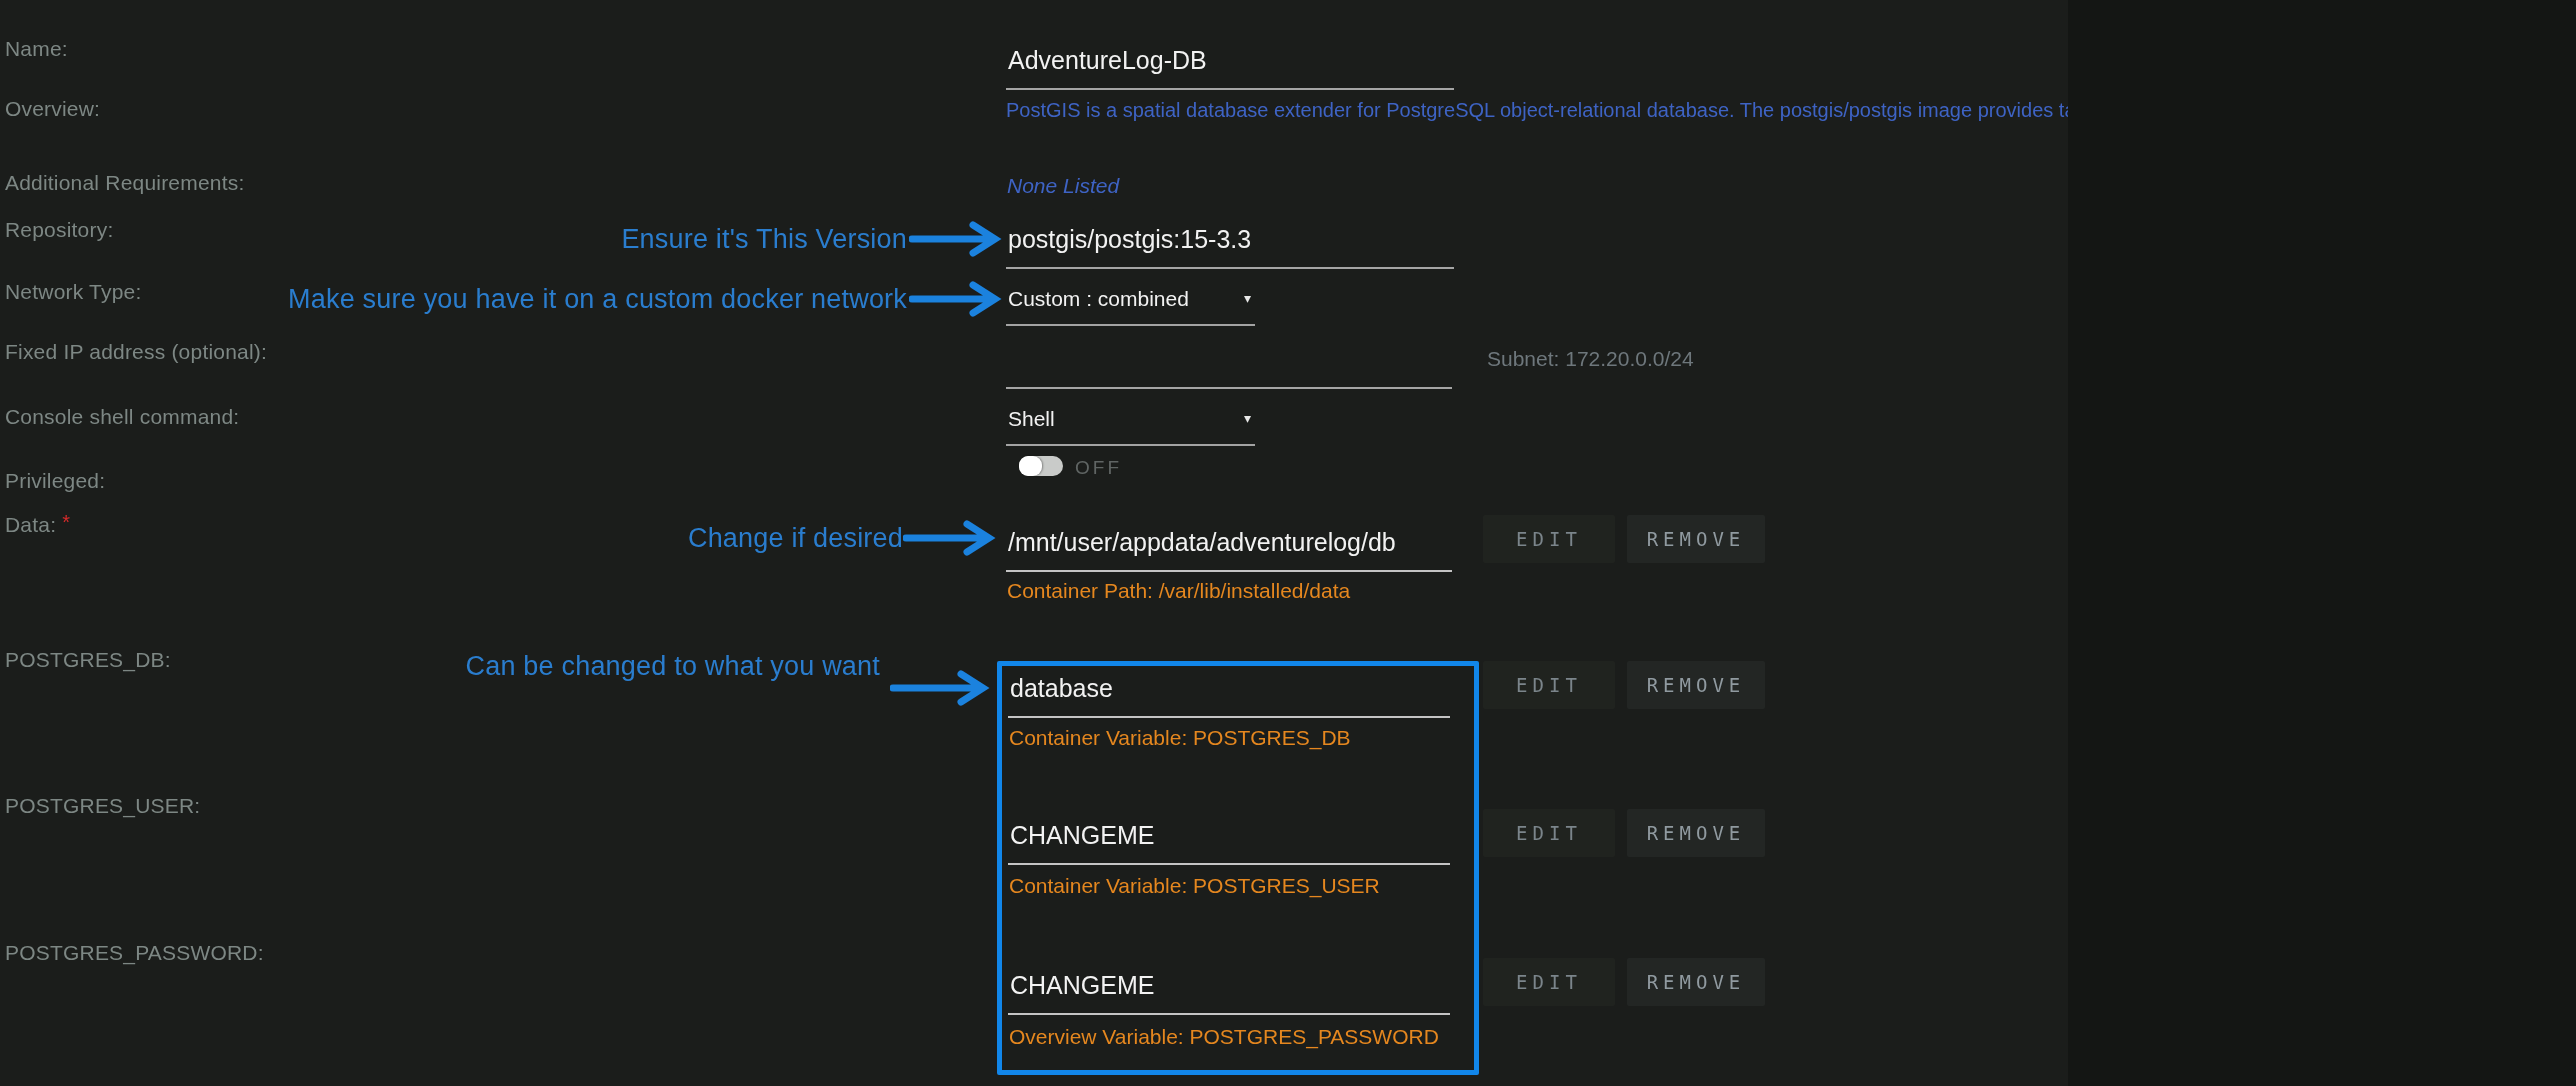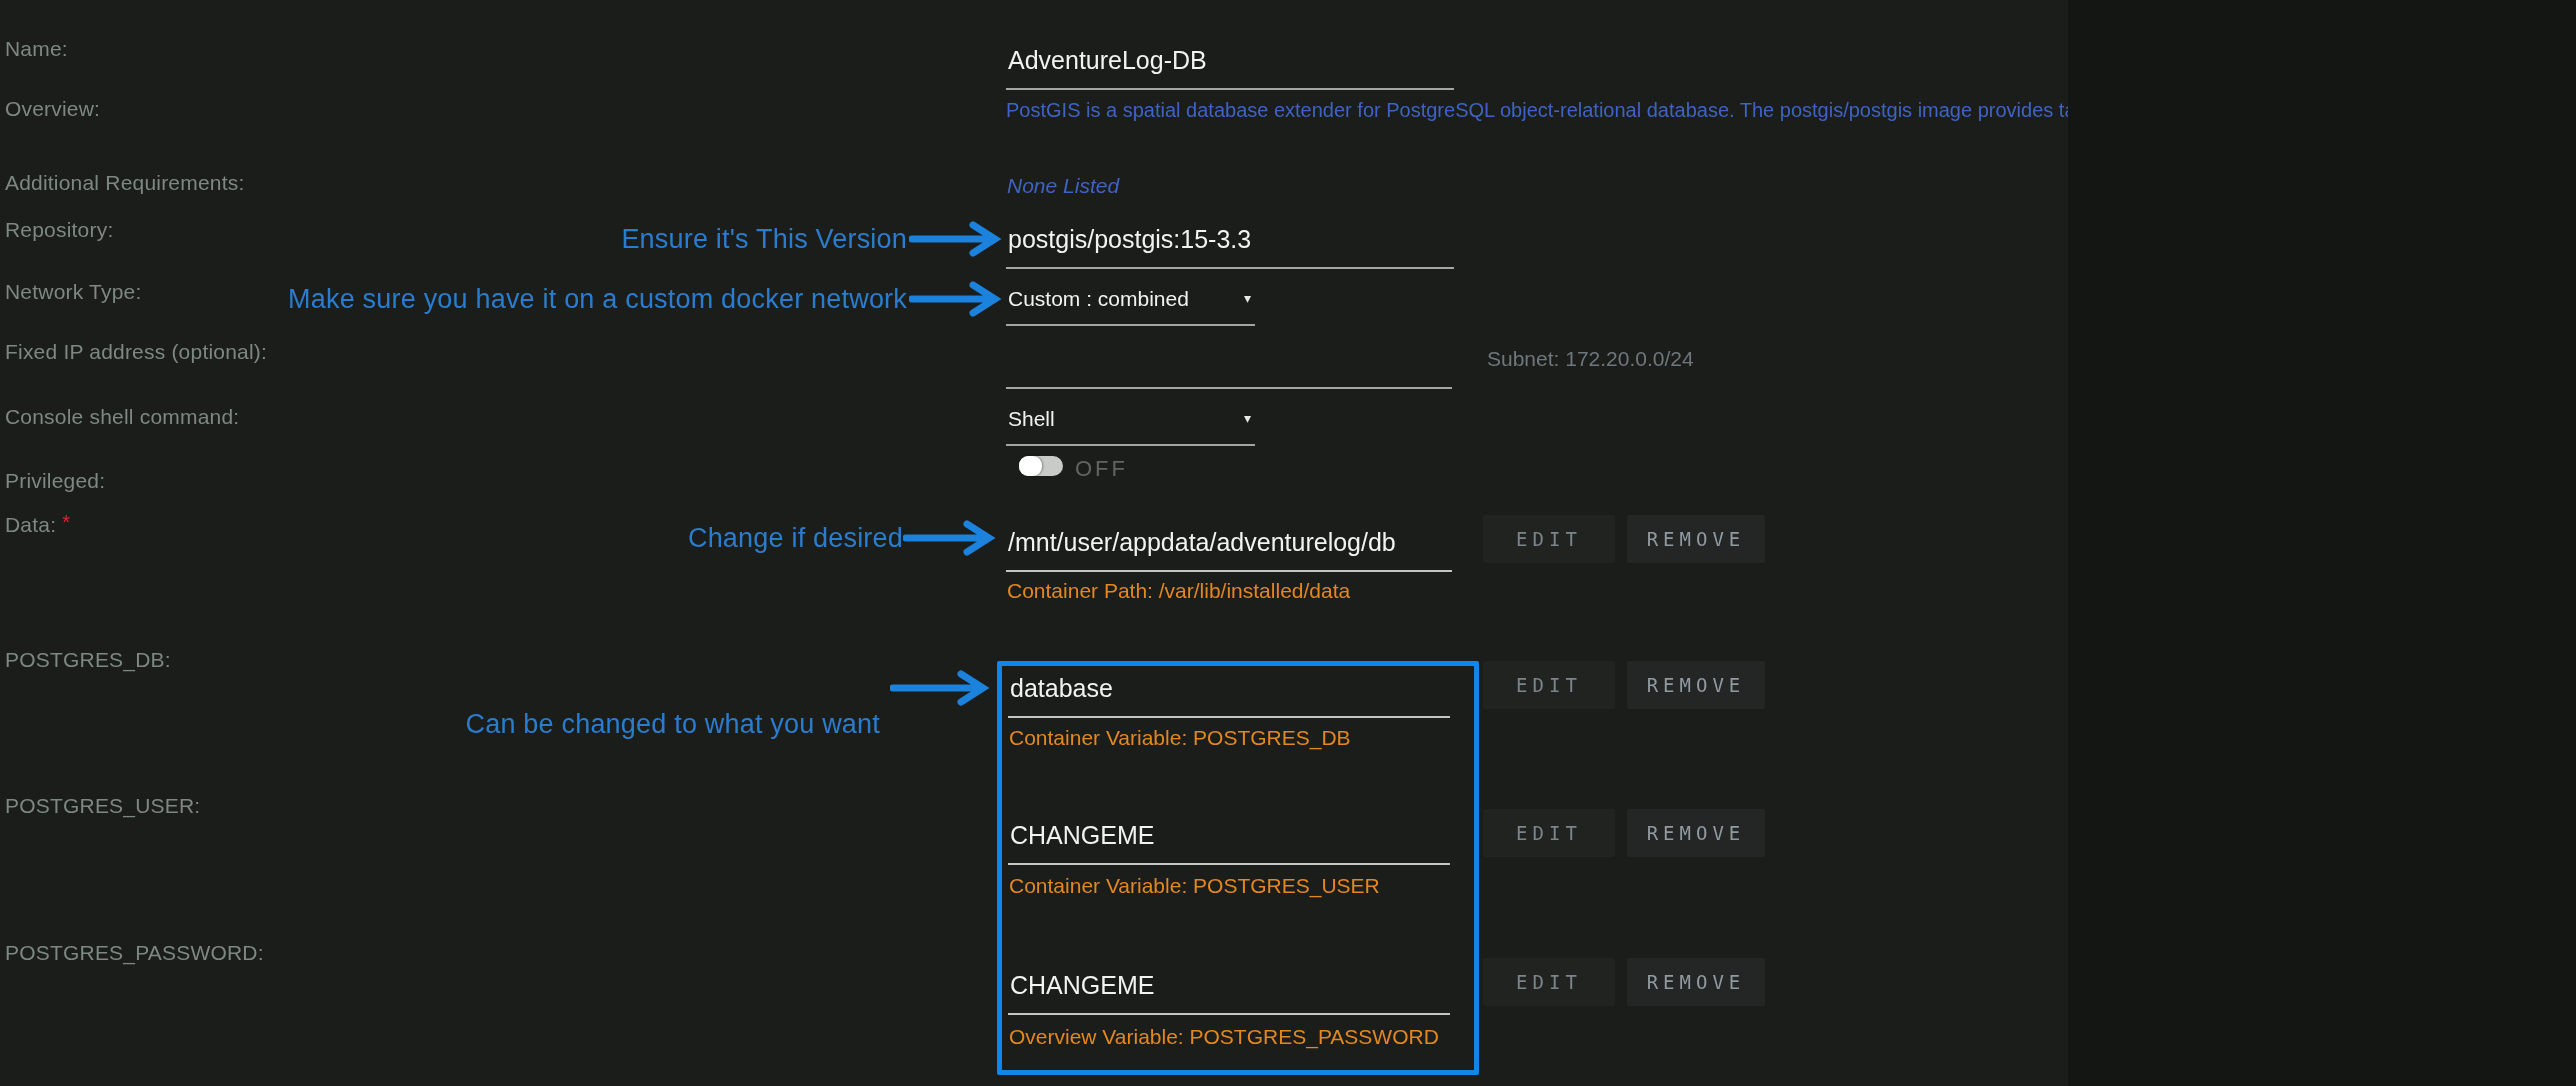--- a/index.html
+++ b/index.html
@@ -45,21 +45,21 @@
   .btn-edit{width:132px;background:#20231f;color:#7b858b;}
   .btn-remove{width:138px;background:#232624;color:#909aa0;}
   .switch{
     position:absolute;width:44px;height:20px;border-radius:10px;
     background:#c9cbc9;
   }
   .knob{
     position:absolute;left:0;top:0;width:23px;height:20px;border-radius:9px;
     background:#ffffff;box-shadow:1px 0 2px rgba(0,0,0,0.35);
   }
-  .off-label{font-size:22px;color:#606564;letter-spacing:3px;}
+  .off-label{font-size:19px;color:#606564;letter-spacing:3px;}
   .hl-box{
     position:absolute;border:5px solid #1186ea;border-radius:2px;
     background:transparent;
   }
   .arrow-svg{position:absolute;}
 </style>
 </head>
 <body>
 
 <div id="canvas">
@@ -115,21 +115,21 @@
   <svg class="arrow-svg" style="left:903px;top:518px;" width="98" height="40" viewBox="0 0 98 40">
     <path d="M3 20 H82 M64 6 L86 20 L64 34" fill="none" stroke="#1b82de" stroke-width="7" stroke-linecap="round" stroke-linejoin="miter"></path>
   </svg>
   <input class="input-line input-bright" style="left: 1006px; top: 528px; width: 444px;" readonly="" value="/mnt/user/appdata/adventurelog/db">
   <div class="btn btn-edit" style="left:1483px;top:515px;">EDIT</div>
   <div class="btn btn-remove" style="left:1627px;top:515px;">REMOVE</div>
   <div class="abs orange" style="left:1007px;top:580px;">Container Path: /var/lib/installed/data</div>
 
   <div class="hl-box" style="left:997px;top:661px;width:472px;height:404px;"></div>
 
-  <div class="abs annotation" style="left:446px;top:711px;width:434px;">Can be changed to what you want</div>
+  <div class="abs annotation" style="left:446px;top:653px;width:434px;">Can be changed to what you want</div>
   <svg class="arrow-svg" style="left:890px;top:668px;" width="105" height="40" viewBox="0 0 105 40">
     <path d="M3 20 H89 M71 6 L93 20 L71 34" fill="none" stroke="#1b82de" stroke-width="7" stroke-linecap="round" stroke-linejoin="miter"></path>
   </svg>
   <input class="input-line input-bright" style="left: 1008px; top: 674px; width: 440px;" readonly="" value="database">
   <div class="btn btn-edit" style="left:1483px;top:661px;">EDIT</div>
   <div class="btn btn-remove" style="left:1627px;top:661px;">REMOVE</div>
   <div class="abs orange" style="left:1009px;top:727px;">Container Variable: POSTGRES_DB</div>
 
   <input class="input-line input-bright" style="left: 1008px; top: 821px; width: 440px;" readonly="" value="CHANGEME">
   <div class="btn btn-edit" style="left:1483px;top:809px;">EDIT</div>

